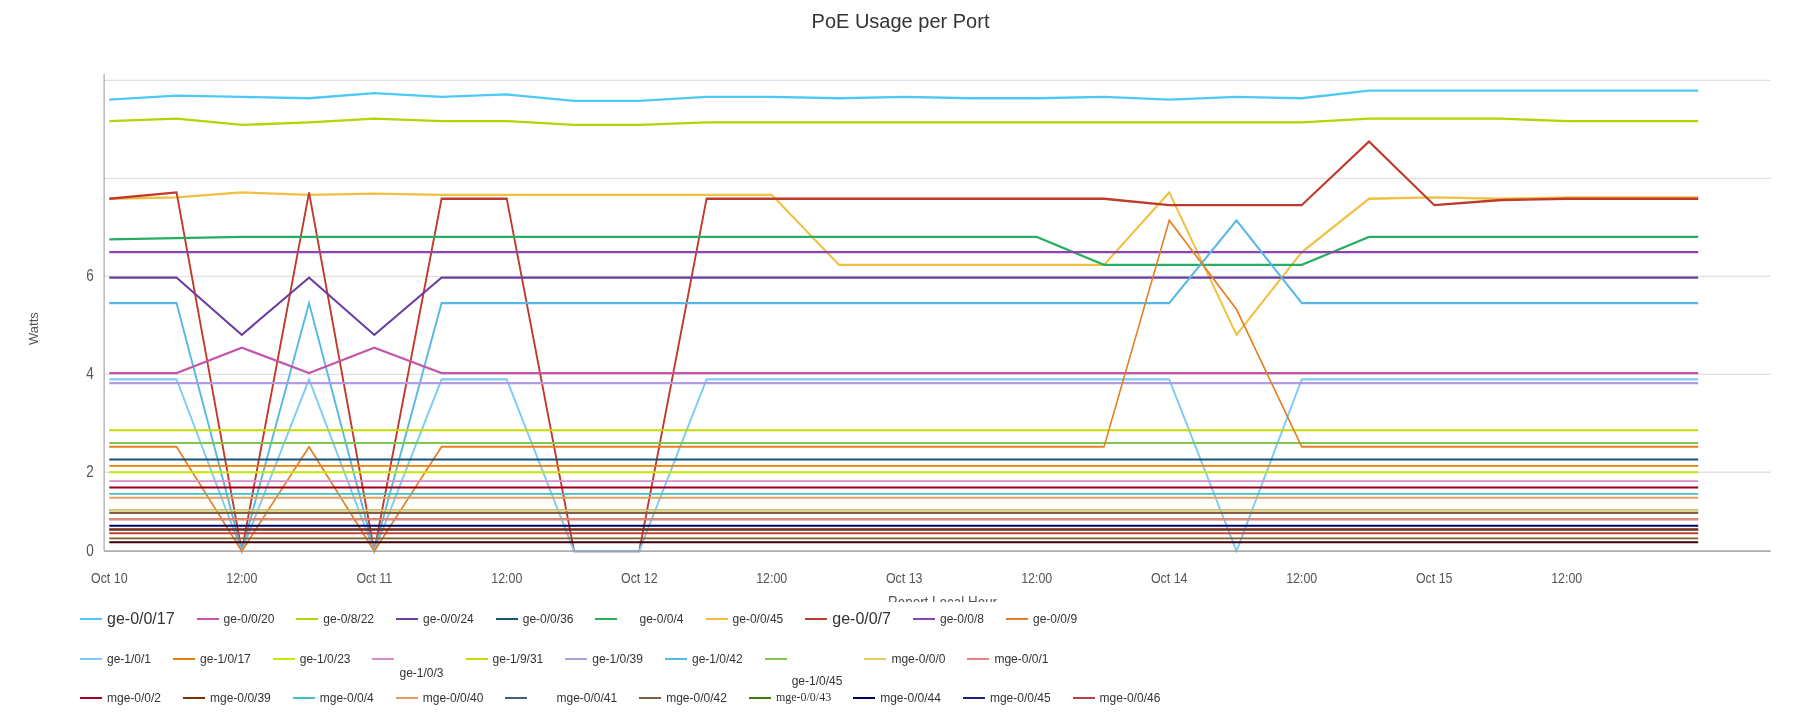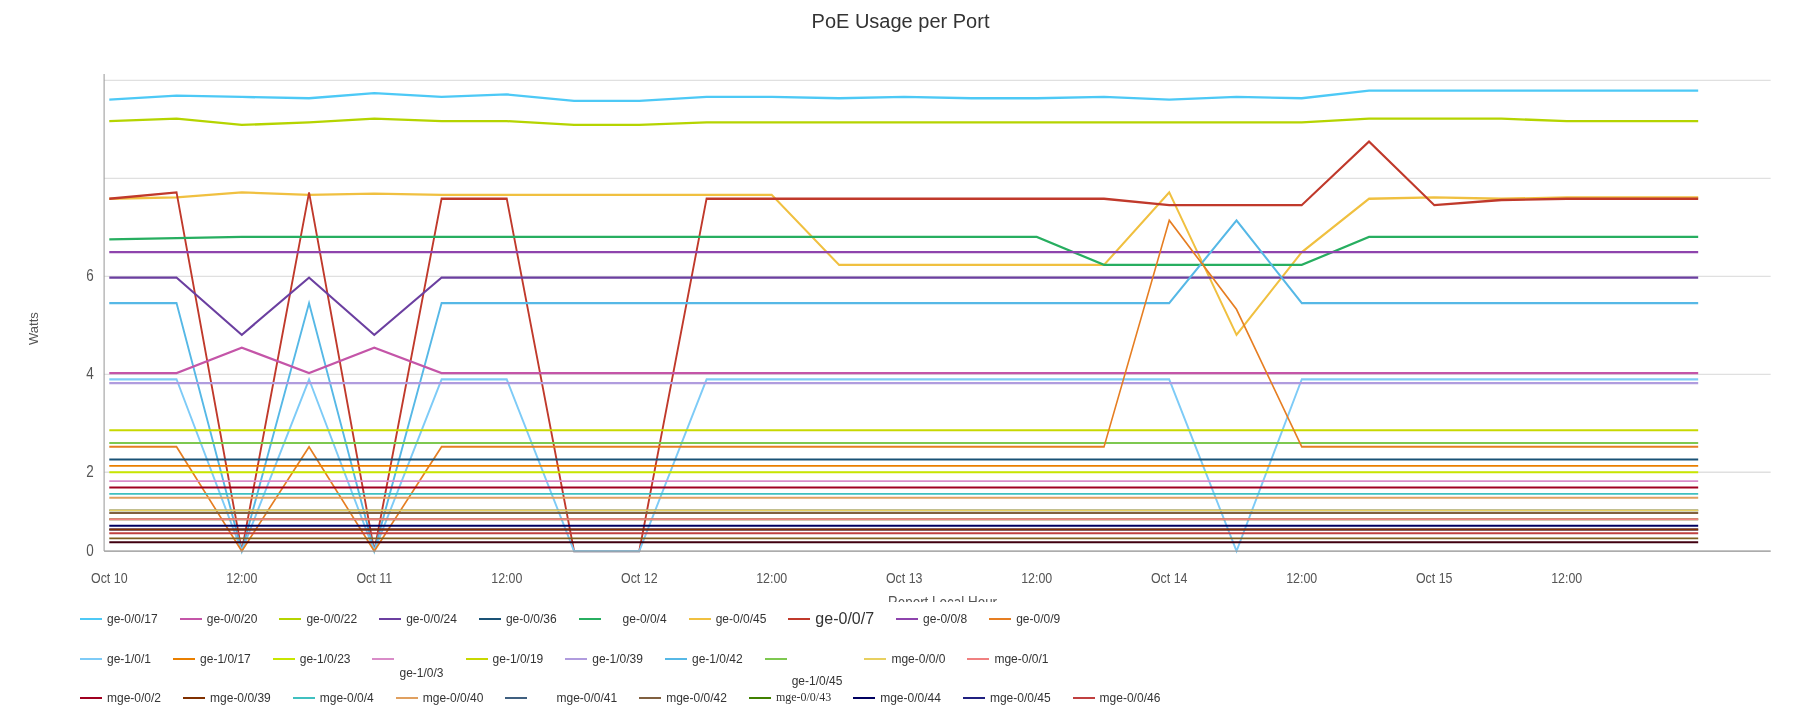--- a/index.html
+++ b/index.html
@@ -182,29 +182,29 @@
 
       <line x1="60" y1="15" x2="60" y2="390" stroke="#999" stroke-width="1"></line>
       <line x1="60" y1="390" x2="1670" y2="390" stroke="#999" stroke-width="1"></line>
     </svg>
   </div>
 
   <div class="legend-area" id="legend-container">
   <div class="legend-row">
         <div class="legend-item">
           <span class="legend-line" style="background-color: rgb(77, 201, 246);"></span>
-          <span style="font-size: 12px;">ge-0/0/17</span>
+          <span style="font-size: 16px;">ge-0/0/17</span>
         </div>
         <div class="legend-item">
           <span class="legend-line" style="background-color: rgb(196, 85, 168);"></span>
           <span style="font-size: 12px;">ge-0/0/20</span>
         </div>
         <div class="legend-item">
           <span class="legend-line" style="background-color: rgb(181, 212, 0);"></span>
-          <span style="font-size: 12px;">ge-0/0/22</span>
+          <span style="font-size: 12px;">ge-0/8/22</span>
         </div>
         <div class="legend-item">
           <span class="legend-line" style="background-color: rgb(107, 63, 160);"></span>
           <span style="font-size: 12px;">ge-0/0/24</span>
         </div>
         <div class="legend-item">
           <span class="legend-line" style="background-color: rgb(26, 82, 118);"></span>
           <span style="font-size: 12px;">ge-0/0/36</span>
         </div>
         <div class="legend-item">
@@ -240,21 +240,21 @@
         <div class="legend-item">
           <span class="legend-line" style="background-color: rgb(200, 230, 0);"></span>
           <span style="font-size: 12px;">ge-1/0/23</span>
         </div>
         <div class="legend-item">
           <span class="legend-line" style="background-color: rgb(217, 140, 200);"></span>
           <span style="font-size: 12px; margin-top: 27px;">ge-1/0/3</span>
         </div>
         <div class="legend-item">
           <span class="legend-line" style="background-color: rgb(200, 216, 0);"></span>
-          <span style="font-size: 12px;">ge-1/0/19</span>
+          <span style="font-size: 12px;">ge-1/9/31</span>
         </div>
         <div class="legend-item">
           <span class="legend-line" style="background-color: rgb(176, 156, 222);"></span>
           <span style="font-size: 12px;">ge-1/0/39</span>
         </div>
         <div class="legend-item">
           <span class="legend-line" style="background-color: rgb(86, 184, 230);"></span>
           <span style="font-size: 12px;">ge-1/0/42</span>
         </div>
         <div class="legend-item">

